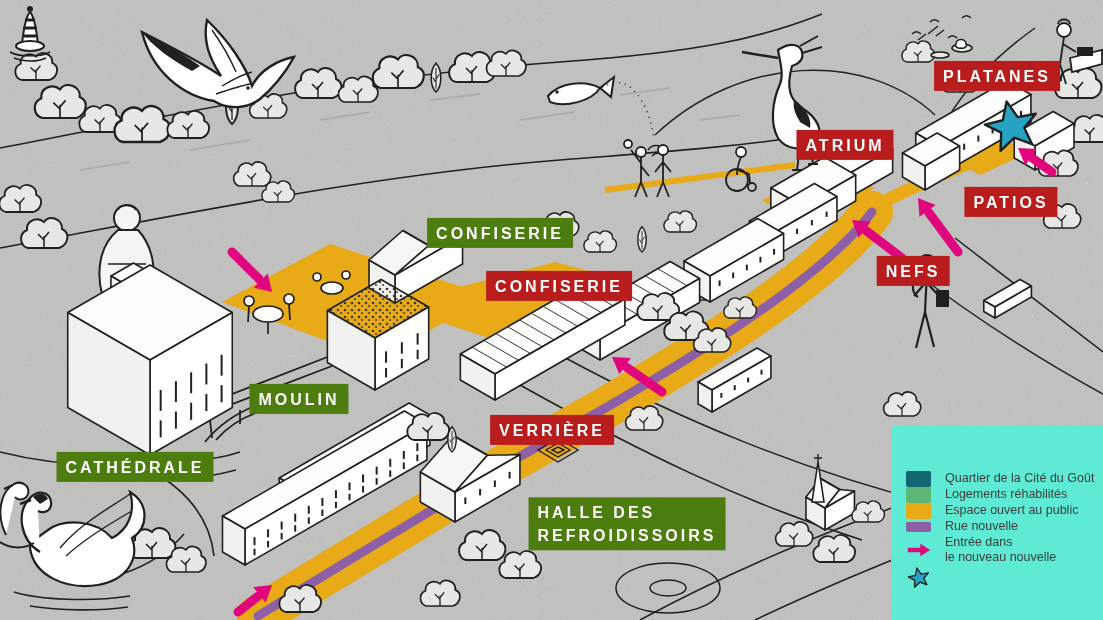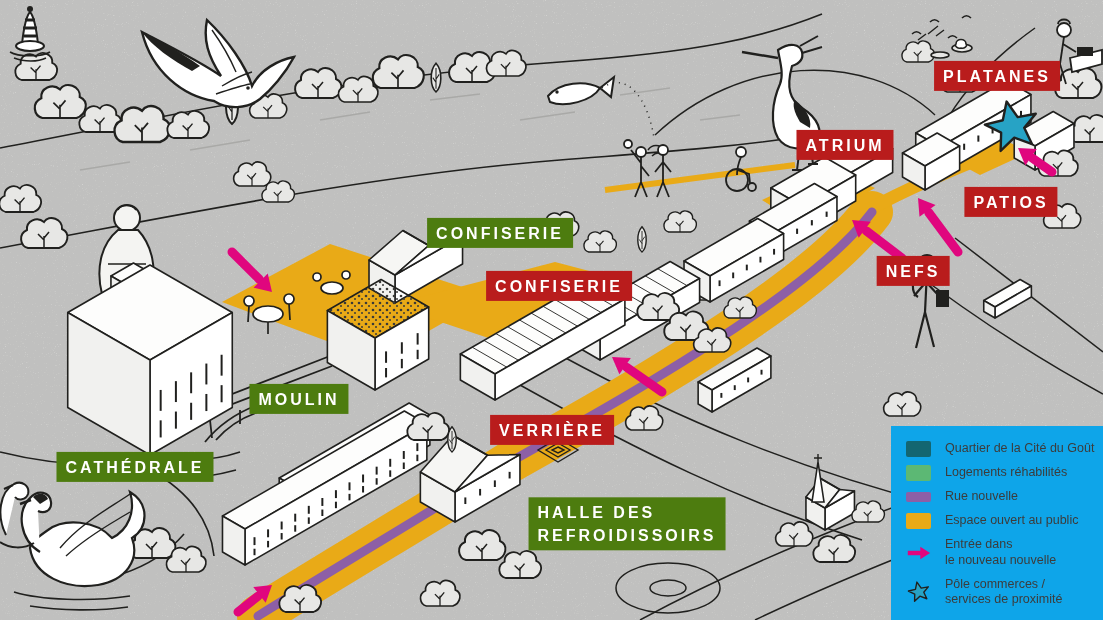--- a/index.html
+++ b/index.html
@@ -4,23 +4,23 @@
 <style>
   html,body{margin:0;padding:0;background:#fff;}
   .stage{position:relative;width:1103px;height:620px;background:#ececea;overflow:hidden;
          font-family:"Liberation Sans",sans-serif;}
   svg.map{position:absolute;left:0;top:0;}
   .map-label{position:absolute;transform:translate(-50%,-50%);color:#fff;font-weight:bold;
     font-size:16px;letter-spacing:3px;padding:4px 9px 3px;white-space:pre-line;line-height:1.45;
     z-index:5;text-align:left;}
   .map-label.teal{background:#4d7c0f;}
   .map-label.green{background:#b91c1c;}
-  .legend{position:absolute;right:0;bottom:0;width:212px;height:194px;background:#0ea5e9;
-    z-index:6;box-sizing:border-box;padding:15px 8px 12px 15px;display:flex;
-    flex-direction:column;justify-content:space-between;}
+  .legend{position:absolute;right:0;bottom:0;width:212px;height:194px;background:#5eead4;
+    z-index:6;box-sizing:border-box;padding:15px 8px 0 15px;display:flex;
+    flex-direction:column;justify-content:center;}
   .legend-row{display:flex;align-items:center;gap:14px;color:#3c3c3c;font-size:12.5px;line-height:1.25;}
   .legend-row .lbl{white-space:pre-line;}
   .swatch{width:25px;height:16px;border-radius:2px;flex:0 0 auto;}
   .swatch.teal{background:#136671;}
   .swatch.green{background:#5cb874;}
   .swatch.yellow{background:#e9aa17;}
   .swatch.purple{background:#8d5fa6;height:10px;}
   .iconbox{width:25px;flex:0 0 auto;display:flex;justify-content:center;}
 </style>
 </head>
@@ -446,41 +446,39 @@
 <div class="legend">
   <div class="legend-row">
     <span class="swatch teal"></span>
     <span class="lbl">Quartier de la Cité du Goût</span>
   </div>
   <div class="legend-row">
     <span class="swatch green"></span>
     <span class="lbl">Logements réhabilités</span>
   </div>
   <div class="legend-row">
+    <span class="swatch yellow"></span>
+    <span class="lbl">Espace ouvert au public</span>
+  </div>
+  <div class="legend-row">
     <span class="swatch purple"></span>
     <span class="lbl">Rue nouvelle</span>
-  </div>
-  <div class="legend-row">
-    <span class="swatch yellow"></span>
-    <span class="lbl">Espace ouvert au public</span>
   </div>
   <div class="legend-row">
     <span class="iconbox">
       <svg width="28" height="16" viewBox="0 0 28 16">
             <line x1="2" y1="8" x2="18" y2="8" stroke="#e0067e" stroke-width="5"></line>
             <polygon points="16,1 27,8 16,15" fill="#e0067e"></polygon>
           </svg>
     </span>
     <span class="lbl">Entrée dans
 le nouveau nouvelle</span>
   </div>
   <div class="legend-row">
     <span class="iconbox">
       <svg width="24" height="24" viewBox="-13 -13 26 26">
             <polygon points="0,-11 3.2,-3.6 11,-3.4 5,1.4 6.8,8.9 0,4.6 -6.8,8.9 -5,1.4 -11,-3.4 -3.2,-3.6" transform="rotate(-12)" fill="#27a3c5" stroke="#20201e" stroke-width="1.5" stroke-linejoin="round"></polygon>
           </svg>
     </span>
-    <span class="lbl">Pôle commerces /
-services de proximité</span>
   </div>
 </div>
 
 </div>
 
 </body></html>

